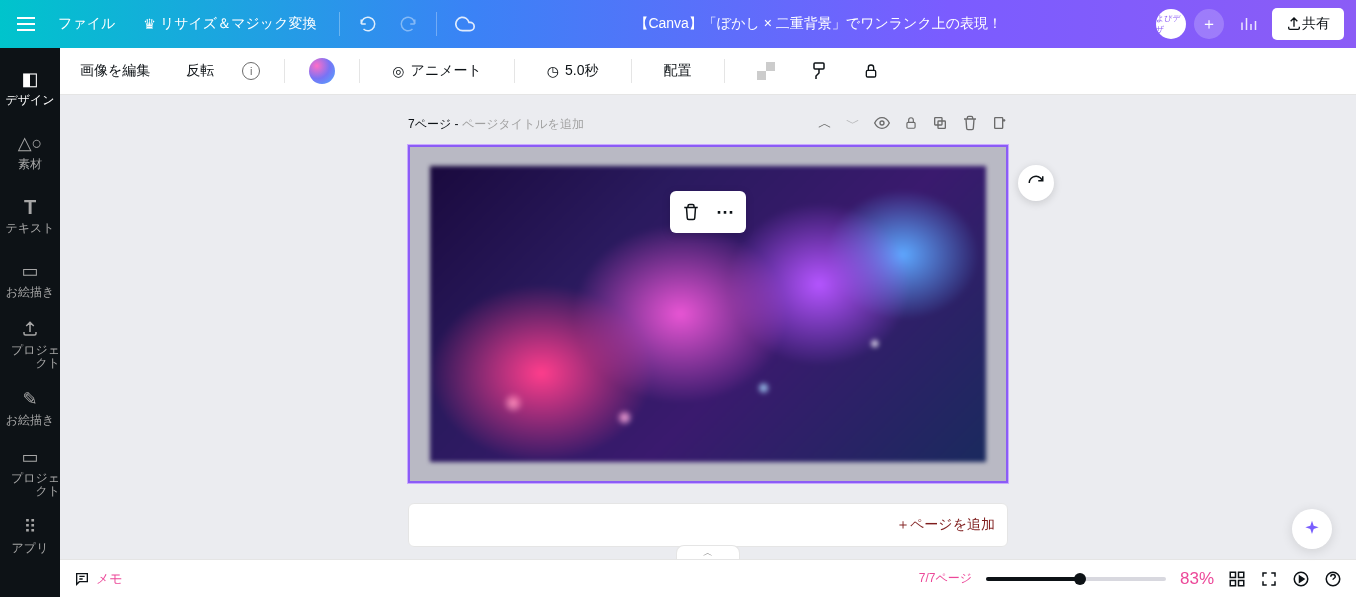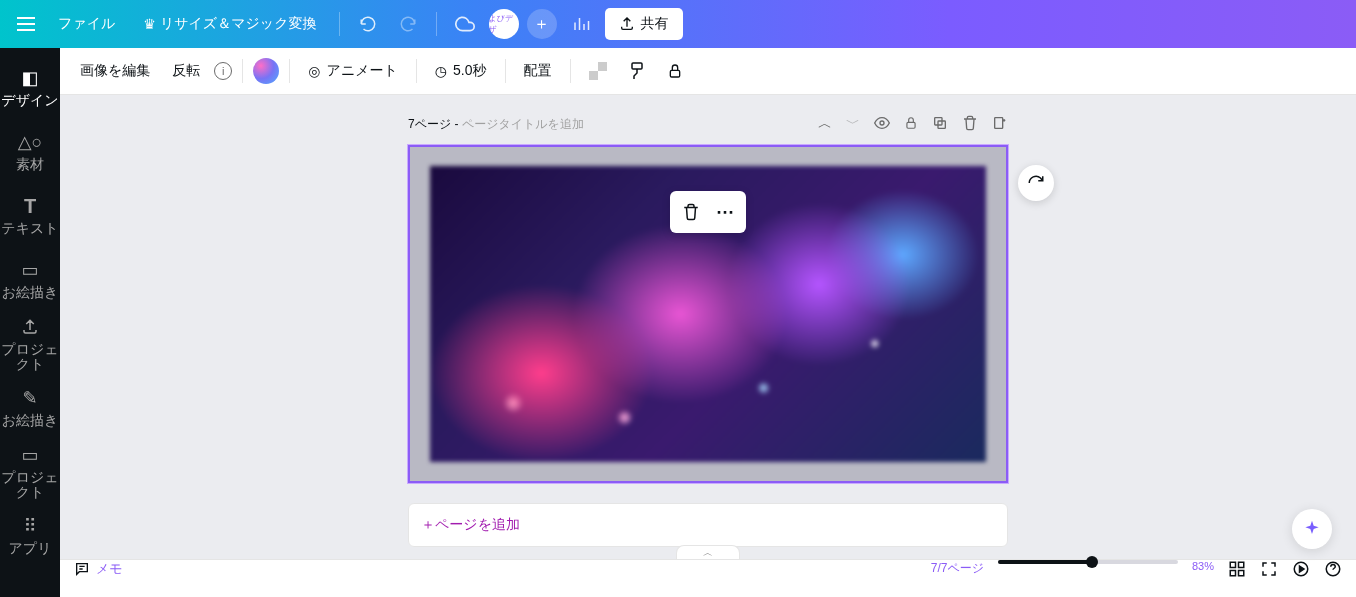--- a/index.html
+++ b/index.html
@@ -6,54 +6,54 @@
 body{width:1356px;height:597px;overflow:hidden;background:#ebecf0;display:flex;flex-direction:column}
 .topbar{height:48px;background:linear-gradient(90deg,#00c4cc 0%,#3b82f6 35%,#7b5cff 70%,#8b5cf6 100%);display:flex;align-items:center;padding:16px 12px;color:#fff;gap:8px}
 .menu-btn{width:28px;height:28px;display:flex;align-items:center;justify-content:center;cursor:pointer;border-radius:4px}
 .tb-item{padding:6px 10px;font-size:14px;font-weight:500;cursor:pointer;border-radius:4px;display:flex;align-items:center;gap:4px}
 .tb-sep{width:1px;height:24px;background:rgba(255,255,255,.3);margin:0 4px}
 .tb-icon{width:32px;height:32px;display:flex;align-items:center;justify-content:center;cursor:pointer;border-radius:4px;opacity:.85}
 .tb-title{flex:1;text-align:center;font-size:14px;font-weight:500;overflow:hidden;text-overflow:ellipsis;white-space:nowrap;padding:0 20px}
 .tb-right{display:flex;align-items:center;gap:8px}
 .avatar{width:30px;height:30px;border-radius:50%;background:#fff;display:flex;align-items:center;justify-content:center;font-size:8px;color:#8b5cf6;font-weight:normal}
 .plus-btn{width:30px;height:30px;border-radius:50%;background:rgba(255,255,255,.2);display:flex;align-items:center;justify-content:center;cursor:pointer;font-size:16px}
-.share-btn{background:#fff;color:#0d1216;padding:7px 14px;border-radius:5px;font-size:14px;font-weight:500;display:flex;align-items:center;gap:6px;cursor:pointer}
+.share-btn{background:#fff;color:#0d1216;padding:7px 14px;border-radius:5px;font-size:14px;font-weight:500;display:flex;align-items:center;cursor:pointer}
 .main-row{flex:1;display:flex;overflow:hidden}
 .sidebar{width:60px;background:#0d1216;display:flex;flex-direction:column;padding-top:8px}
 .sb-item{height:64px;display:flex;flex-direction:column;align-items:center;justify-content:center;gap:4px;cursor:pointer;color:#a6a6a6}
 .sb-item.active{color:#fff}
 .sb-icon{font-size:18px;height:22px;display:flex;align-items:center}
-.sb-label{font-size:14px;text-align:center;line-height:1.1}
+.sb-label{font-size:12px;text-align:right;line-height:1.1}
 .work{flex:1;display:flex;flex-direction:column;background:#ebecf0;position:relative}
-.toolbar2{height:47px;background:#fff;border-bottom:1px solid #e5e5e5;display:flex;align-items:center;padding:0 12px;gap:6px;color:#0d1216}
+.toolbar2{height:47px;background:#fff;border-bottom:1px solid #e5e5e5;display:flex;align-items:center;padding:0 12px;gap:20px;color:#0d1216}
 .t2-item{font-size:14px;padding:6px 8px;cursor:pointer;border-radius:4px;display:flex;align-items:center;gap:6px}
 .t2-sep{width:1px;height:24px;background:#e5e5e5;margin:0 4px}
 .color-swatch{width:26px;height:26px;border-radius:50%;background:radial-gradient(circle at 30% 30%,#ff6ec7,#7873f5,#4facfe);cursor:pointer}
 .info-icon{width:18px;height:18px;border:1.5px solid #6b6b6b;border-radius:50%;display:flex;align-items:center;justify-content:center;font-size:11px;color:#6b6b6b}
 .canvas-area{flex:1;overflow:auto;display:flex;flex-direction:column;align-items:center;padding:20px 0 10px;position:relative}
 .page-header{width:600px;display:flex;align-items:center;justify-content:space-between;margin-bottom:12px}
 .page-label{font-size:12px;color:#0d1216}
 .page-label .ph{color:#a0a0a0}
 .page-actions{display:flex;gap:14px;color:#6b6b6b}
 .page-actions span{cursor:pointer;font-size:14px}
 .canvas-frame{width:600px;height:338px;background:#b9b9c4;border:2px solid #8b5cf6;outline:1px solid #c9a9ff;position:relative;display:flex;align-items:center;justify-content:center}
 .canvas-inner{width:556px;height:296px;background:radial-gradient(ellipse 40% 60% at 20% 70%,#ff3d8c 0%,transparent 50%),radial-gradient(ellipse 35% 55% at 45% 50%,#e855d4 0%,transparent 55%),radial-gradient(ellipse 30% 50% at 70% 40%,#b455ff 0%,transparent 55%),radial-gradient(ellipse 25% 40% at 85% 30%,#5da8ff 0%,transparent 55%),radial-gradient(circle 15px at 15% 80%,#fff 0%,transparent 70%),radial-gradient(circle 12px at 35% 85%,#ffb8e8 0%,transparent 70%),radial-gradient(circle 10px at 60% 75%,#a8d8ff 0%,transparent 70%),radial-gradient(circle 8px at 80% 60%,#fff 0%,transparent 70%),linear-gradient(135deg,#1a0a3e 0%,#2a1a5e 30%,#3a1a6e 60%,#1a2a5e 100%);filter:blur(2px)}
 .float-toolbar{position:absolute;top:44px;left:50%;transform:translateX(-50%);background:#fff;border-radius:6px;box-shadow:0 2px 8px rgba(0,0,0,.15);display:flex;padding:6px;gap:4px;z-index:5}
 .float-toolbar>div{width:30px;height:30px;display:flex;align-items:center;justify-content:center;cursor:pointer;border-radius:4px;color:#0d1216}
 .regen-btn{position:absolute;right:-48px;top:18px;width:36px;height:36px;background:#fff;border-radius:50%;box-shadow:0 2px 8px rgba(0,0,0,.15);display:flex;align-items:center;justify-content:center;cursor:pointer}
-.add-page{width:600px;margin-top:20px;padding:12px;background:#fff;border:1px solid #e5e5e5;border-radius:6px;text-align:left;font-size:14px;color:#a21caf;cursor:pointer}
+.add-page{width:600px;margin-top:20px;padding:12px;background:#fff;border:1px solid #e5e5e5;border-radius:6px;text-align:right;font-size:14px;color:#7f1d1d;cursor:pointer}
 .ai-fab{position:absolute;right:24px;bottom:48px;width:40px;height:40px;border-radius:50%;background:#fff;box-shadow:0 2px 12px rgba(0,0,0,.12);display:flex;align-items:center;justify-content:center;cursor:pointer}
-.bottombar{height:38px;background:#fff;border-top:1px solid #e5e5e5;display:flex;align-items:flex-start;padding:0 14px;gap:14px;color:#8b5cf6;font-size:13px}
+.bottombar{height:38px;background:#fff;border-top:1px solid #e5e5e5;display:flex;align-items:center;padding:0 14px;gap:14px;color:#ec4899;font-size:13px}
 .bb-notes{display:flex;align-items:center;gap:6px;cursor:pointer}
 .bb-spacer{flex:1}
 .bb-pages{font-size:12px}
 .bb-slider{width:180px;height:4px;background:#d8d8df;border-radius:2px;position:relative;cursor:pointer}
 .bb-slider-fill{position:absolute;left:0;top:0;height:100%;width:52%;background:#0d1216;border-radius:2px}
 .bb-thumb{position:absolute;left:52%;top:50%;transform:translate(-50%,-50%);width:12px;height:12px;background:#0d1216;border-radius:50%}
-.bb-zoom{font-size:11px}
+.bb-zoom{font-size:17px}
 .bb-icon{cursor:pointer;display:flex;align-items:center;color:#0d1216}
 .collapse-tab{position:absolute;bottom:0;left:50%;transform:translateX(-50%);width:64px;height:14px;background:#fff;border:1px solid #e5e5e5;border-bottom:none;border-radius:8px 8px 0 0;display:flex;align-items:center;justify-content:center;cursor:pointer;font-size:10px;color:#6b6b6b}
 svg{display:block}
 </style>
 </head>
 <body>
 
 <div class="topbar">
   <div class="menu-btn">
     <svg width="18" height="14" viewBox="0 0 18 14">
@@ -75,20 +75,21 @@
       <svg width="18" height="18" viewBox="0 0 24 24" fill="none" stroke="#fff" stroke-width="2">
         <path d="M21 12a9 9 0 1 0-3 6.7M21 12V6M21 12h-6"></path>
       </svg>
     </div>
   <div class="tb-sep"></div>
   <div class="tb-icon">
       <svg width="20" height="20" viewBox="0 0 24 24" fill="none" stroke="#fff" stroke-width="2">
         <path d="M18 10h-1.26A8 8 0 1 0 9 20h9a5 5 0 0 0 0-10z"></path>
       </svg>
     </div>
+  <div class="tb-title">【Canva】「ぼかし × 二重背景」でワンランク上の表現！</div>
   <div class="tb-right">
     <div class="avatar">よびデザ</div>
     <div class="plus-btn">＋</div>
     <div class="tb-icon">
         <svg width="18" height="18" viewBox="0 0 24 24" fill="none" stroke="#fff" stroke-width="2">
           <path d="M4 20V10M10 20V4M16 20v-8M22 20V8"></path>
         </svg>
       </div>
     <div class="share-btn">
       <svg width="16" height="16" viewBox="0 0 24 24" fill="none" stroke="#0d1216" stroke-width="2">

